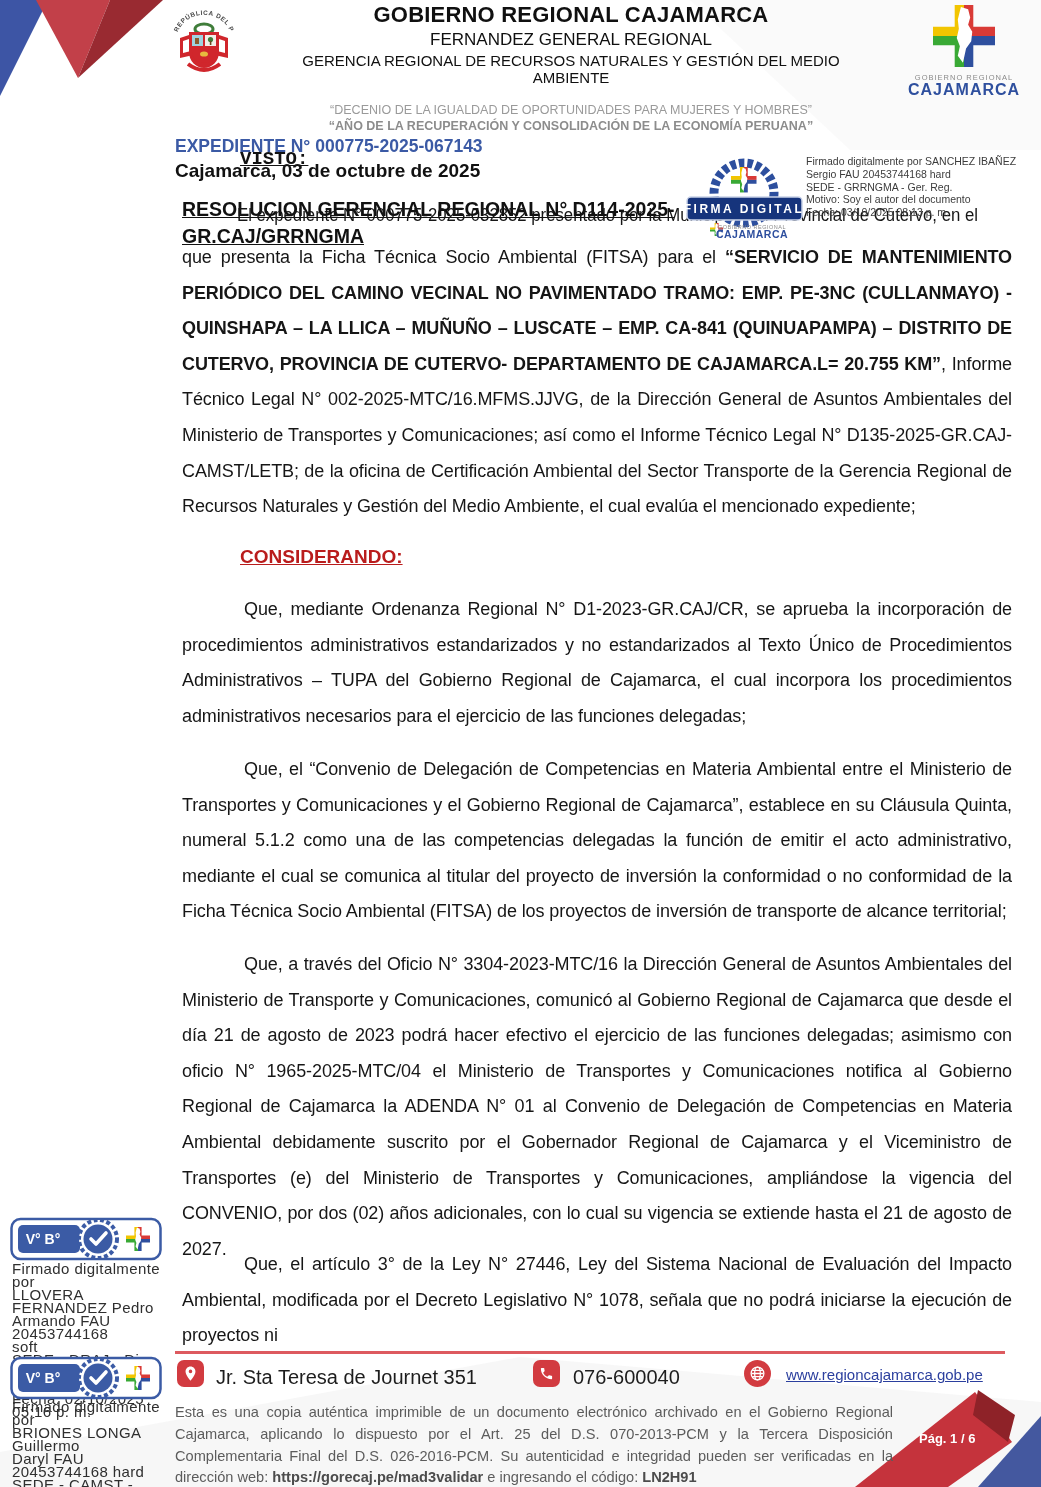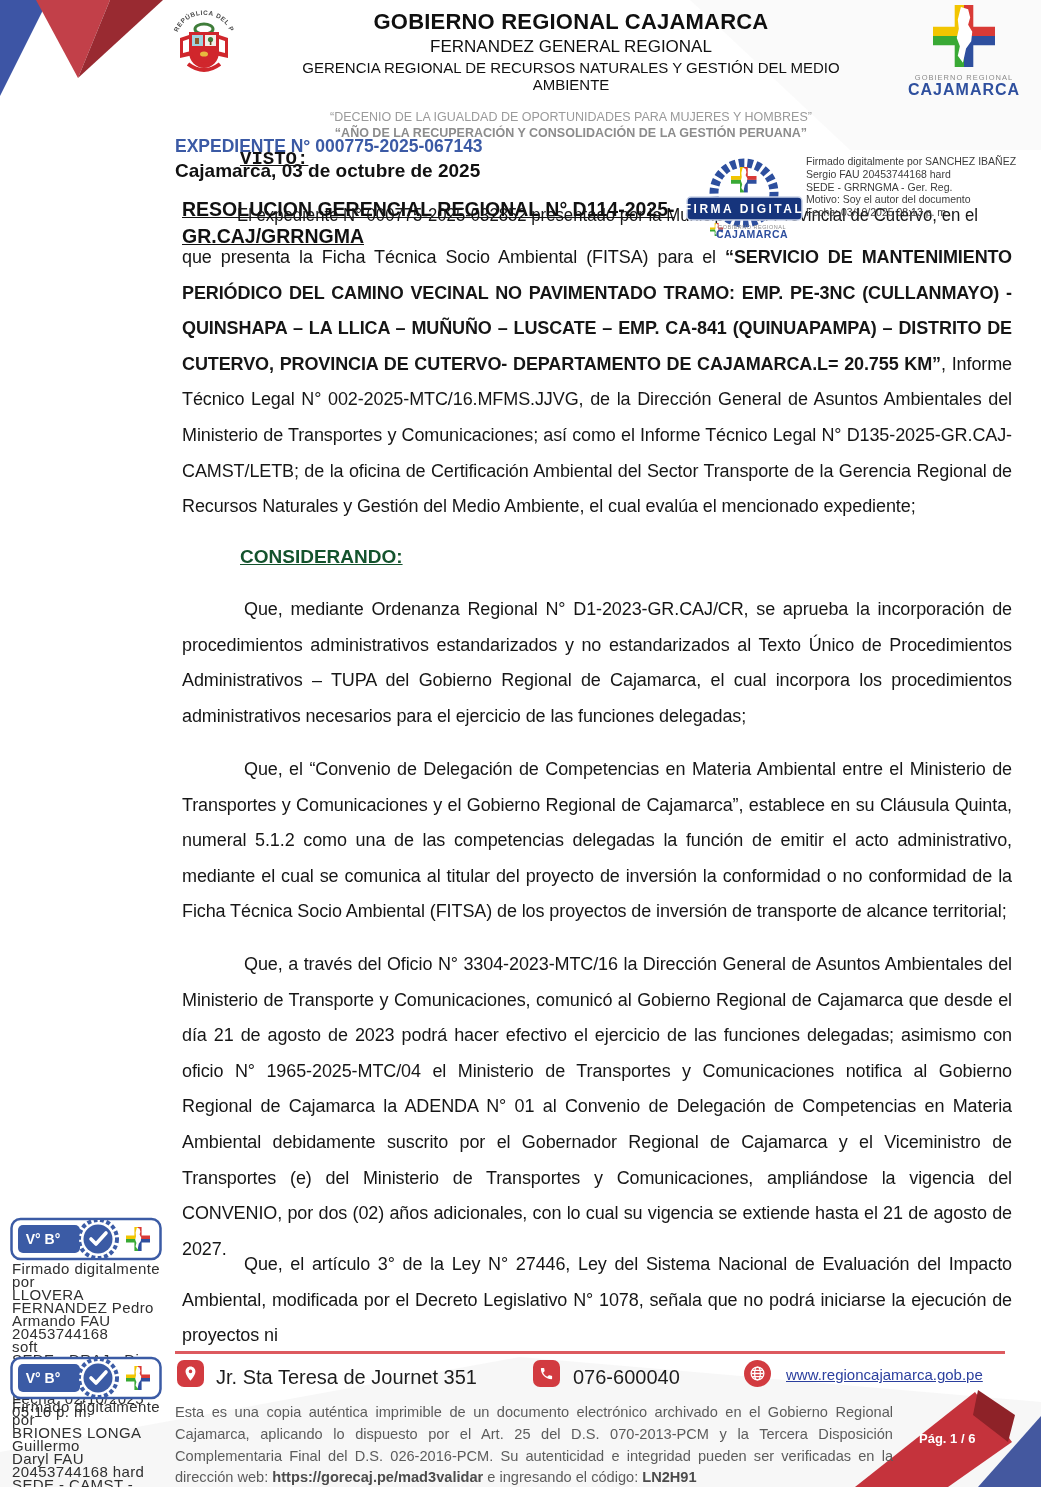--- a/index.html
+++ b/index.html
@@ -3,41 +3,41 @@
 <meta charset="utf-8">
 <style>
   html,body{margin:0;padding:0;background:#888;}
   .page{position:relative;width:1041px;height:1487px;background:#ffffff;
         font-family:"Liberation Sans",sans-serif;overflow:hidden;margin:0 auto;}
   .abs{position:absolute;}
   .z1{z-index:1;}
   
   #decor{position:absolute;left:0;top:0;width:1041px;height:1487px;z-index:0;pointer-events:none;}
   
-  .hdr-text{left:241px;top:9px;width:660px;text-align:center;color:#101010;z-index:1;}
+  .hdr-text{left:241px;top:2px;width:660px;text-align:center;color:#101010;z-index:1;}
   .hdr-title{font-size:22px;font-weight:bold;letter-spacing:.2px;}
   .hdr-sub1{font-size:17px;margin-top:2px;}
   .hdr-sub2{font-size:15px;margin:2px auto 0;width:580px;line-height:17px;}
   .hdr-motto1{font-size:12.5px;color:#9a9a9a;margin-top:17px;}
   .hdr-motto2{font-size:12.5px;color:#8c8c8c;font-weight:bold;margin-top:2px;}
   .caj-logo{left:908px;top:5px;width:112px;text-align:center;z-index:1;}
   .caj-logo .l1{font-size:7.5px;color:#8a8a8a;letter-spacing:1px;margin-top:2px;}
   .caj-logo .l2{font-size:16px;color:#2e4f9e;font-weight:bold;letter-spacing:1px;margin-top:-1px;}
   
   .expediente{left:175px;top:136px;font-size:17.5px;font-weight:bold;color:#3b5aa5;z-index:1;}
   .visto{left:240px;top:148px;font-size:19px;font-weight:bold;text-decoration:underline;color:#111;z-index:1;font-family:Liberation Mono, monospace;}
   .citydate{left:175px;top:160px;font-size:19px;font-weight:bold;color:#111;z-index:1;}
   .restitle{left:182px;top:196px;width:560px;font-size:19.5px;font-weight:bold;
             text-decoration:underline;color:#111;line-height:27px;z-index:1;}
   .vistopar{left:237px;top:205px;font-size:18px;color:#161616;white-space:nowrap;
             transform:scaleX(.93);transform-origin:left top;z-index:2;}
   .body-par{width:830px;font-size:18px;line-height:35.6px;color:#161616;text-align:justify;
             letter-spacing:-.1px;left:182px;z-index:1;}
   .indent{text-indent:62px;}
-  .considerando{left:240px;top:546px;font-size:19px;font-weight:bold;text-decoration:underline;color:#14532d;z-index:1;}
+  .considerando{left:240px;top:546px;font-size:19px;font-weight:bold;text-decoration:underline;color:#b91c1c;z-index:1;}
   
   .firma-badge{left:686px;top:157px;width:120px;z-index:3;}
   .firma-sig{left:806px;top:155px;width:230px;font-size:10.5px;line-height:12.8px;
              color:#3c3c3c;white-space:pre-line;z-index:3;}
   
   .stamp-text{left:12px;width:158px;font-size:15px;line-height:13px;letter-spacing:.4px;
               color:#2f2f2f;white-space:pre-line;z-index:1;}
   
   .footline{left:175px;top:1351px;width:830px;height:3px;background:#dd5a5f;z-index:1;}
   .icbox{width:27px;height:27px;background:#d23b40;border-radius:7px;display:flex;
@@ -102,21 +102,21 @@
     <rect x="41.8" y="39" width="1.6" height="4" fill="#6b4a22"></rect>
     <ellipse cx="36" cy="52" rx="4" ry="2.6" fill="#e8b93e"></ellipse>
     <path d="M20,62 Q36,74 52,62" stroke="#d0262c" stroke-width="4" fill="none"></path>
   </svg>
 
   <div class="abs hdr-text">
     <div class="hdr-title">GOBIERNO REGIONAL CAJAMARCA</div>
     <div class="hdr-sub1">FERNANDEZ GENERAL REGIONAL</div>
     <div class="hdr-sub2">GERENCIA REGIONAL DE RECURSOS NATURALES Y GESTIÓN DEL MEDIO AMBIENTE</div>
     <div class="hdr-motto1">“DECENIO DE LA IGUALDAD DE OPORTUNIDADES PARA MUJERES Y HOMBRES”</div>
-    <div class="hdr-motto2">“AÑO DE LA RECUPERACIÓN Y CONSOLIDACIÓN DE LA GESTIÓN PERUANA”</div>
+    <div class="hdr-motto2">“AÑO DE LA RECUPERACIÓN Y CONSOLIDACIÓN DE LA ECONOMÍA PERUANA”</div>
   </div>
 
   <div class="abs caj-logo">
     <svg width="62" height="62" viewBox="0 0 60 60">
       <use href="#crossLogo"></use>
     </svg>
     <div class="l1">GOBIERNO REGIONAL</div>
     <div class="l2">CAJAMARCA</div>
   </div>
 

